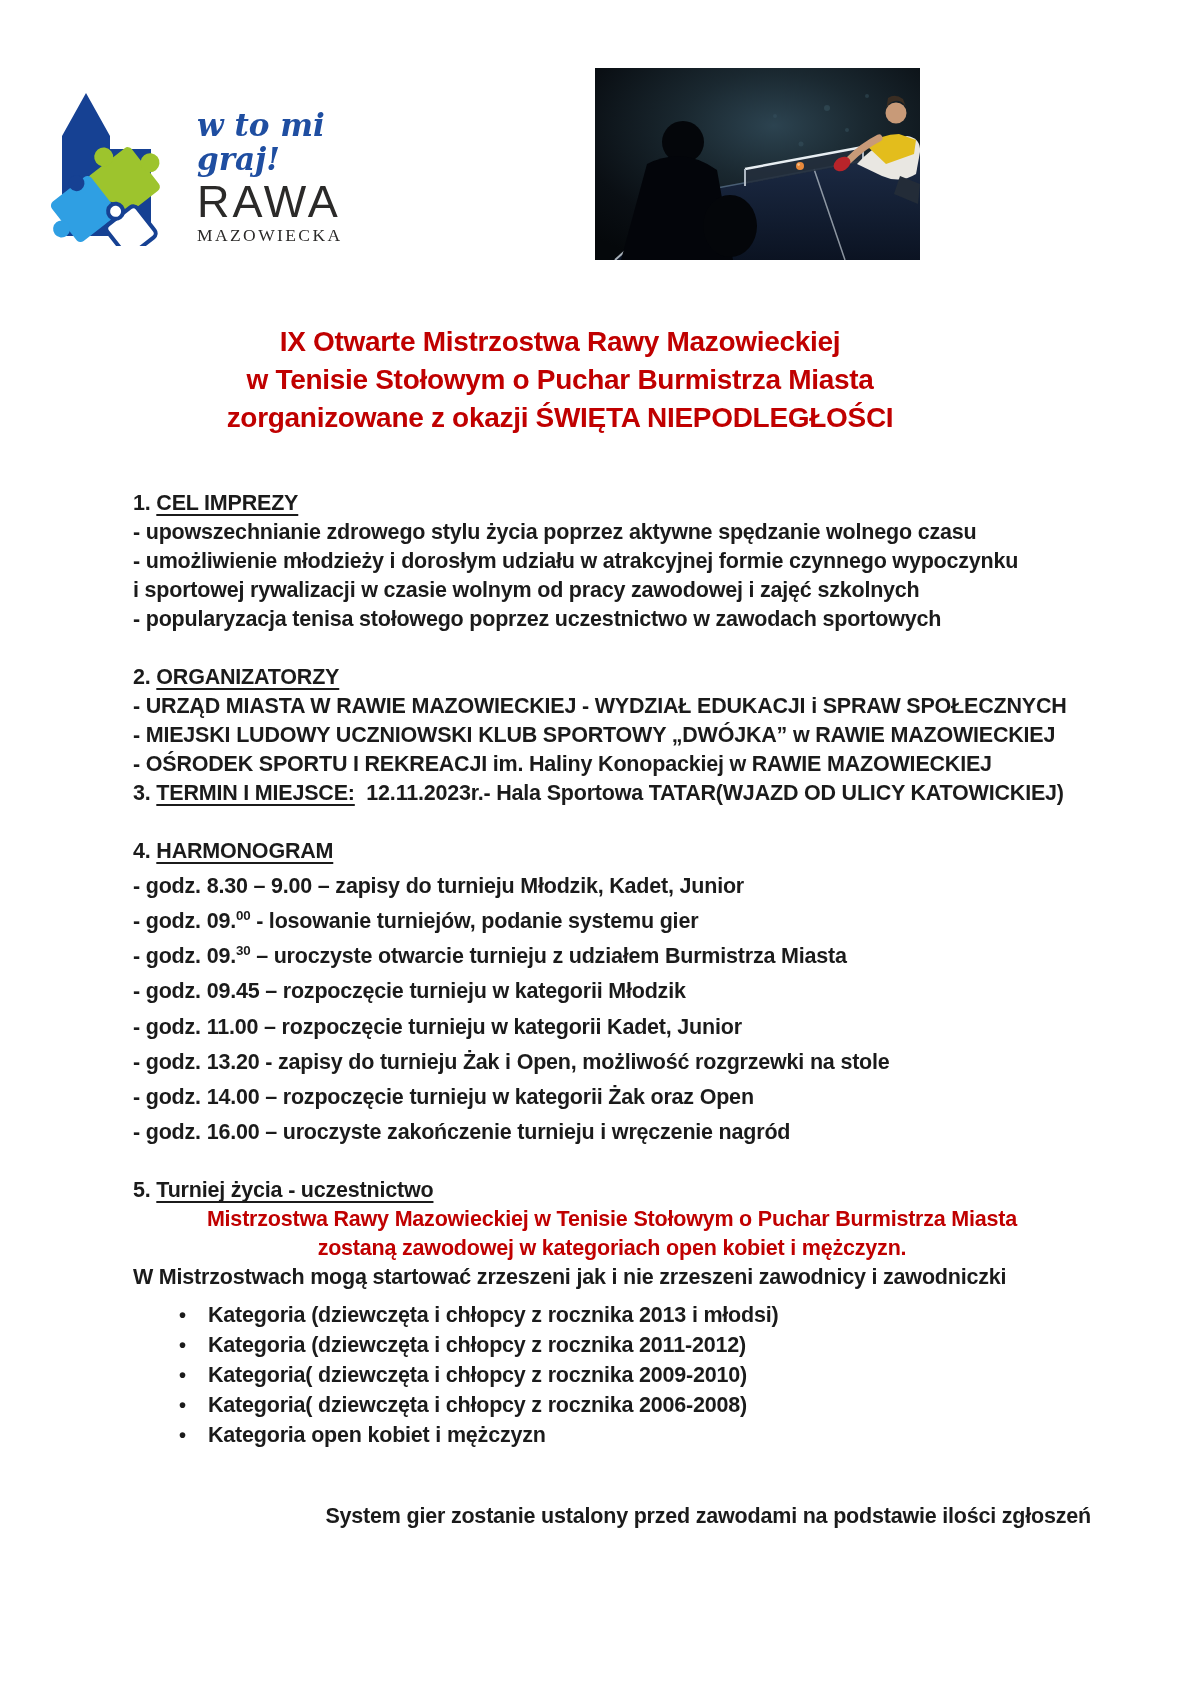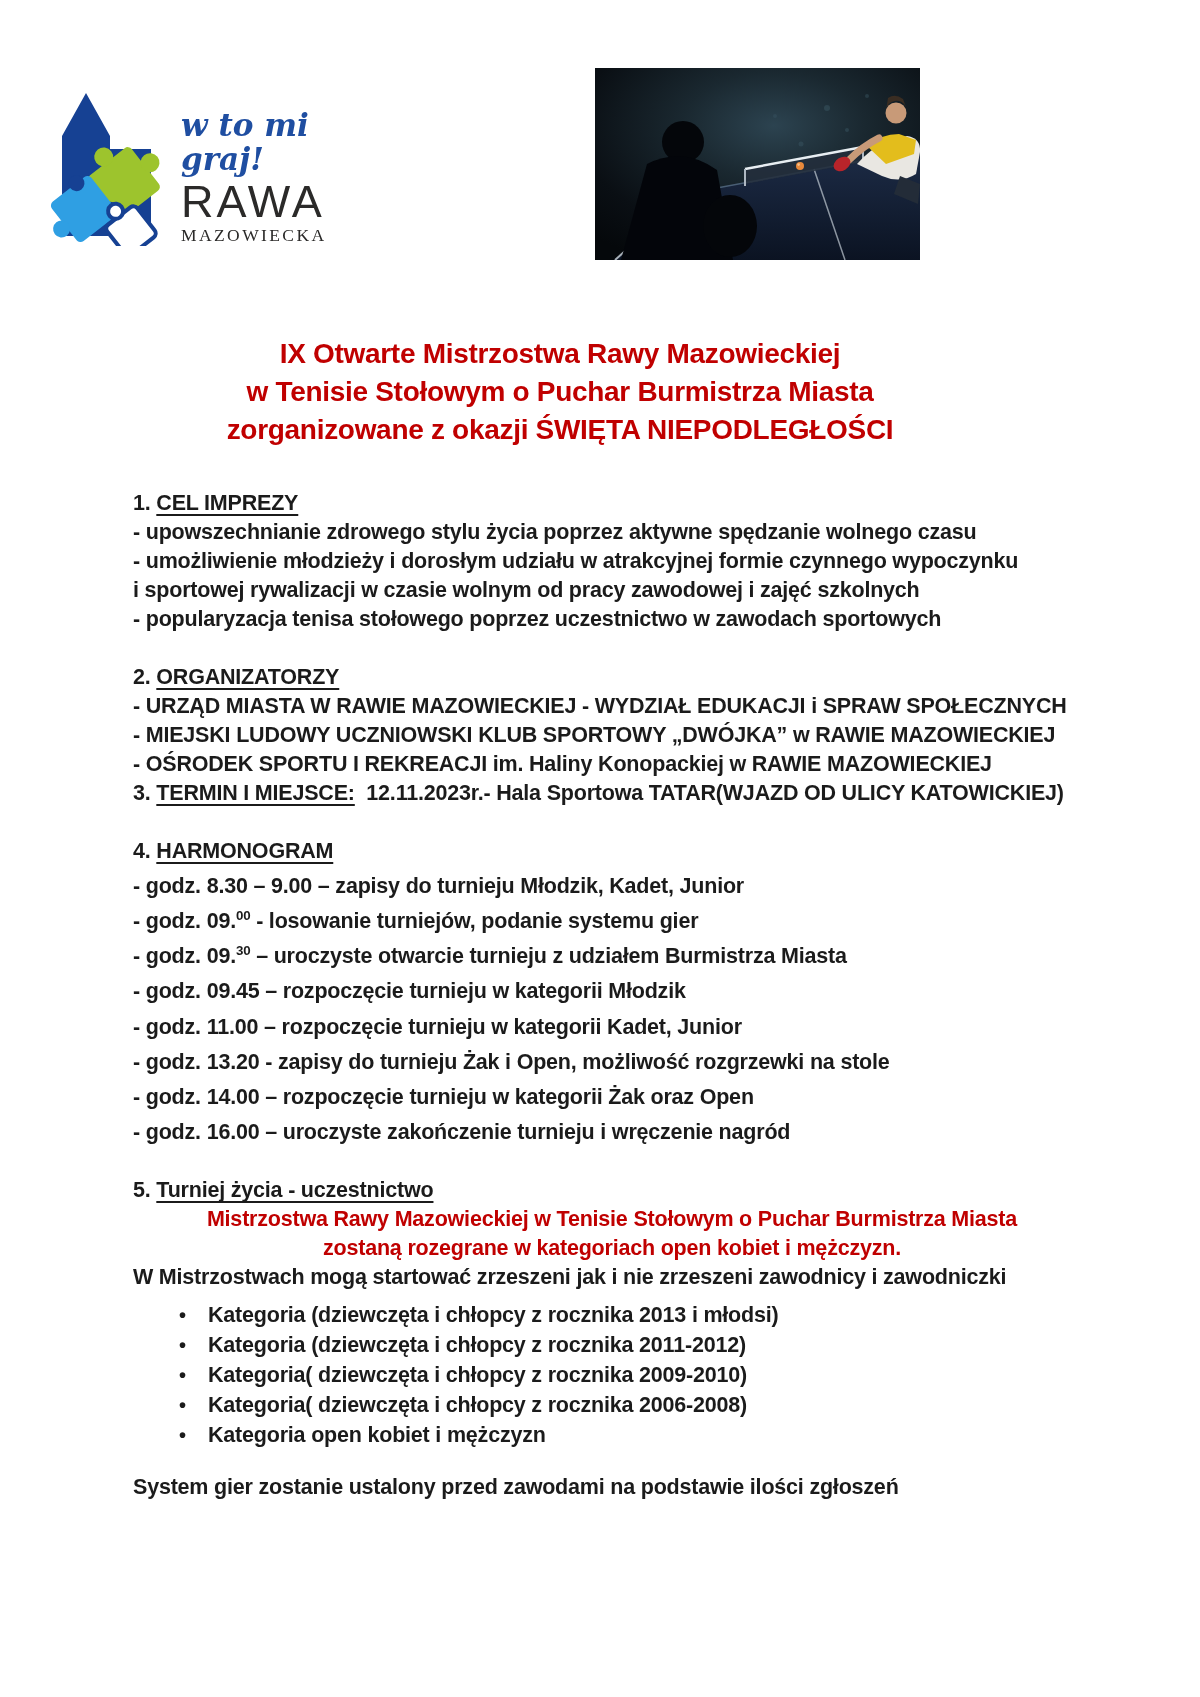--- a/index.html
+++ b/index.html
@@ -4,59 +4,59 @@
 <style>
   html,body { margin:0; padding:0; background:#e8e8e8; }
   .page {
     position:relative; width:1200px; height:1697px; margin:0 auto;
     background:#ffffff; overflow:hidden;
     font-family:"Liberation Sans", sans-serif; font-weight:bold;
     color:#1b1b1b; letter-spacing:-0.2px;
   }
 
   
-  .logo { position:absolute; left:45px; top:86px; width:300px; height:160px; display:flex; align-items:flex-start; }
+  .logo { position:absolute; left:45px; top:86px; width:300px; height:160px; display:flex; align-items:flex-start;gap:16px; }
   .logo-graphic { flex:0 0 auto; }
   .logo-text { margin-left:14px; margin-top:22px; }
   .logo-tagline {
     font-family:"DejaVu Serif", serif; font-style:italic; font-weight:bold;
     color:#1f4ea1; font-size:31px; letter-spacing:0; line-height:1.1;
   }
   .logo-city {
     font-family:"Liberation Sans", sans-serif; font-weight:400;
     color:#2b2a29; font-size:45px; letter-spacing:3px; line-height:1.05; margin-top:2px;
   }
   .logo-subcity {
     font-family:Liberation Serif, serif; font-weight:400;
     color:#2b2a29; font-size:17.5px; letter-spacing:2.4px; line-height:1.2;
   }
 
   
   .photo { position:absolute; left:595px; top:68px; width:325px; height:192px; display:block; }
 
   
   .title {
-    position:absolute; left:0; top:335px; width:1120px;
+    position:absolute; left:0; top:323px; width:1120px;
     text-align:center; color:#c00000; font-size:28px; line-height:38px; letter-spacing:-0.3px;
   }
 
   
   .content {
     position:absolute; left:133px; top:489px; width:958px;
     font-size:21.5px; line-height:29px;
   }
   .line { white-space:nowrap; }
   .u { text-decoration:underline; text-decoration-thickness:2px; text-underline-offset:4px; }
   .line sup { font-size:0.62em; font-weight:bold; }
   .sec-gap { margin-bottom:29px; }
   .red-center { color:#c00000; text-align:center; white-space:nowrap; }
   .bullets { margin-top:8px; }
   .bullet-row { display:flex; align-items:flex-start; padding-left:46px; line-height:30px; }
   .bullet-dot { width:29px; flex:0 0 auto; font-size:20px; }
-  .footer-note { margin-top:23px; text-align:left; }
+  .footer-note { margin-top:52px; text-align:right; }
 </style>
 </head>
 <body>
 
 <div class="page">
 
   <div class="logo">
     <svg class="logo-graphic" width="122" height="160" viewBox="0 0 122 160" aria-hidden="true">
       <path d="M17,50 L41,7 L65,50 L65,63 L106,63 L106,150 L17,150 Z" fill="#164193"></path>
       <g transform="translate(79,97) rotate(-38)">
@@ -205,21 +205,21 @@
     </section>
 
     <section>
       <div class="line">
         <span>5.</span>
         <span class="u">Turniej życia - uczestnictwo</span>
       </div>
       <div>
 
       <div class="red-center">Mistrzostwa Rawy Mazowieckiej w Tenisie Stołowym o Puchar Burmistrza Miasta</div>
-          <div class="red-center">zostaną rozegrane w kategoriach open kobiet i mężczyzn.</div>
+          <div class="red-center">zostaną zawodowej w kategoriach open kobiet i mężczyzn.</div>
         </div>
       <div class="line">W Mistrzostwach mogą startować zrzeszeni jak i nie zrzeszeni zawodnicy i zawodniczki</div>
       <div class="bullets">
 
           <div class="bullet-row">
             <span class="bullet-dot">•</span>
             <span class="line">Kategoria (dziewczęta i chłopcy z rocznika 2013 i młodsi)</span>
           </div>
 
           <div class="bullet-row">

